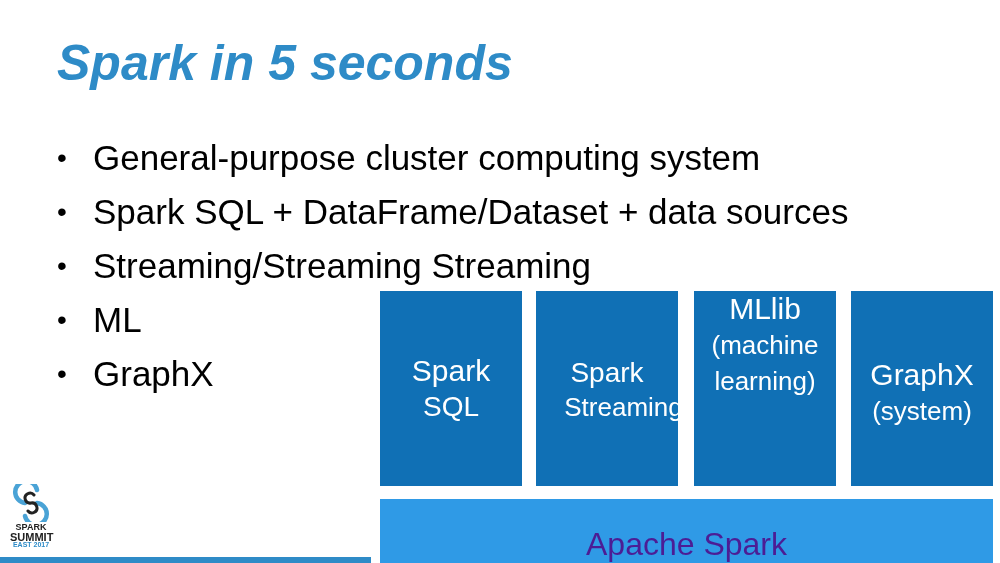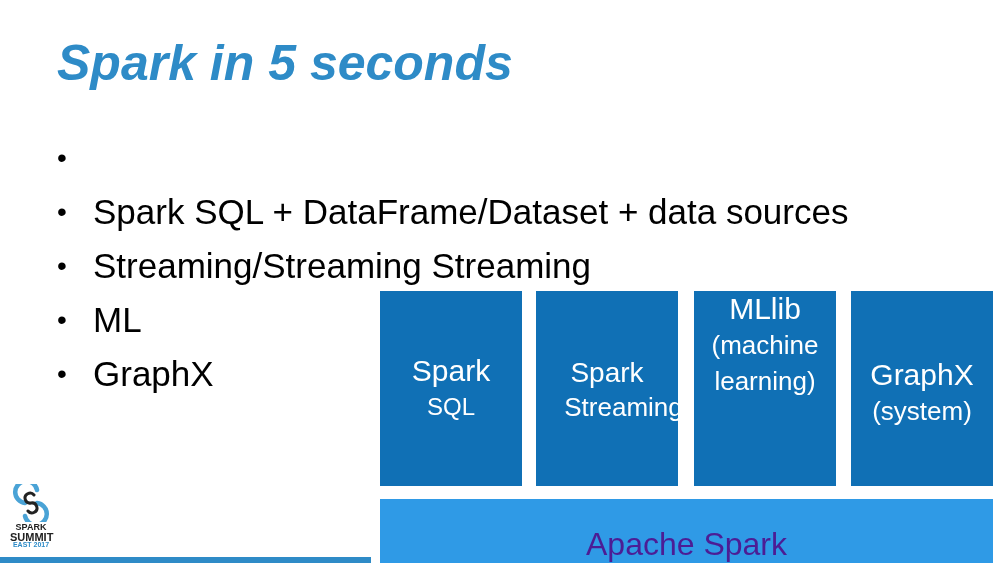--- a/index.html
+++ b/index.html
@@ -27,21 +27,21 @@
   .stack { position: absolute; left: 380px; top: 291px; width: 613px; height: 272px; }
   .box {
     position: absolute; top: 0; width: 142px; height: 195px;
     background: #1070b5; color: #fff;
     display: flex; flex-direction: column; align-items: center; justify-content: flex-start;
     text-align: center; box-sizing: border-box;
   }
   .box .l1 { font-size: 30px; line-height: 36px; }
   .box .l2 { font-size: 26px; line-height: 36px; }
   .box.b1 { left: 0; padding-top: 62px; }
-  .box.b1 .l2 { font-size: 24px; }
+  .box.b1 .l2 { font-size: 28px; }
   .box.b2 { left: 156px; padding-top: 65px; }
   .box.b2 .l1 { font-size: 28px; line-height: 34px; }
   .box.b2 .l2 { font-size: 26px; line-height: 34px; margin-left: 33px; }
   .box.b3 { left: 314px; }
   .box.b4 { left: 471px; padding-top: 66px; }
   .base {
     position: absolute; left: 0; top: 208px; width: 613px; height: 76px;
     background: #2f9ae6; color: #4c1d95; text-align: center;
     font-size: 32px; line-height: 90px;
   }
@@ -51,21 +51,21 @@
   .logo .t2 { top: 48px; font-size: 11px; color: #222; }
   .logo .t3 { top: 57px; font-size: 7px; color: #2e8bc7; }
   .stripe { position: absolute; left: 0; top: 557px; width: 371px; height: 6px; background: #2e8bc7; }
 </style>
 </head>
 <body>
 
 <h1 class="title">Spark in 5 seconds</h1>
 
 <ul class="bullets">
-  <li><span class="dot">•</span></li>
+  <li><span class="dot">•</span><span>General-purpose cluster computing system</span></li>
   <li><span class="dot">•</span><span>Spark SQL + DataFrame/Dataset + data sources</span></li>
   <li><span class="dot">•</span><span>Streaming/Streaming Streaming</span></li>
   <li><span class="dot">•</span><span>ML</span></li>
   <li><span class="dot">•</span><span>GraphX</span></li>
 </ul>
 
 <div class="stack">
   <div class="box b1">
     <span class="l1">Spark</span>
     <span class="l2">SQL</span>

